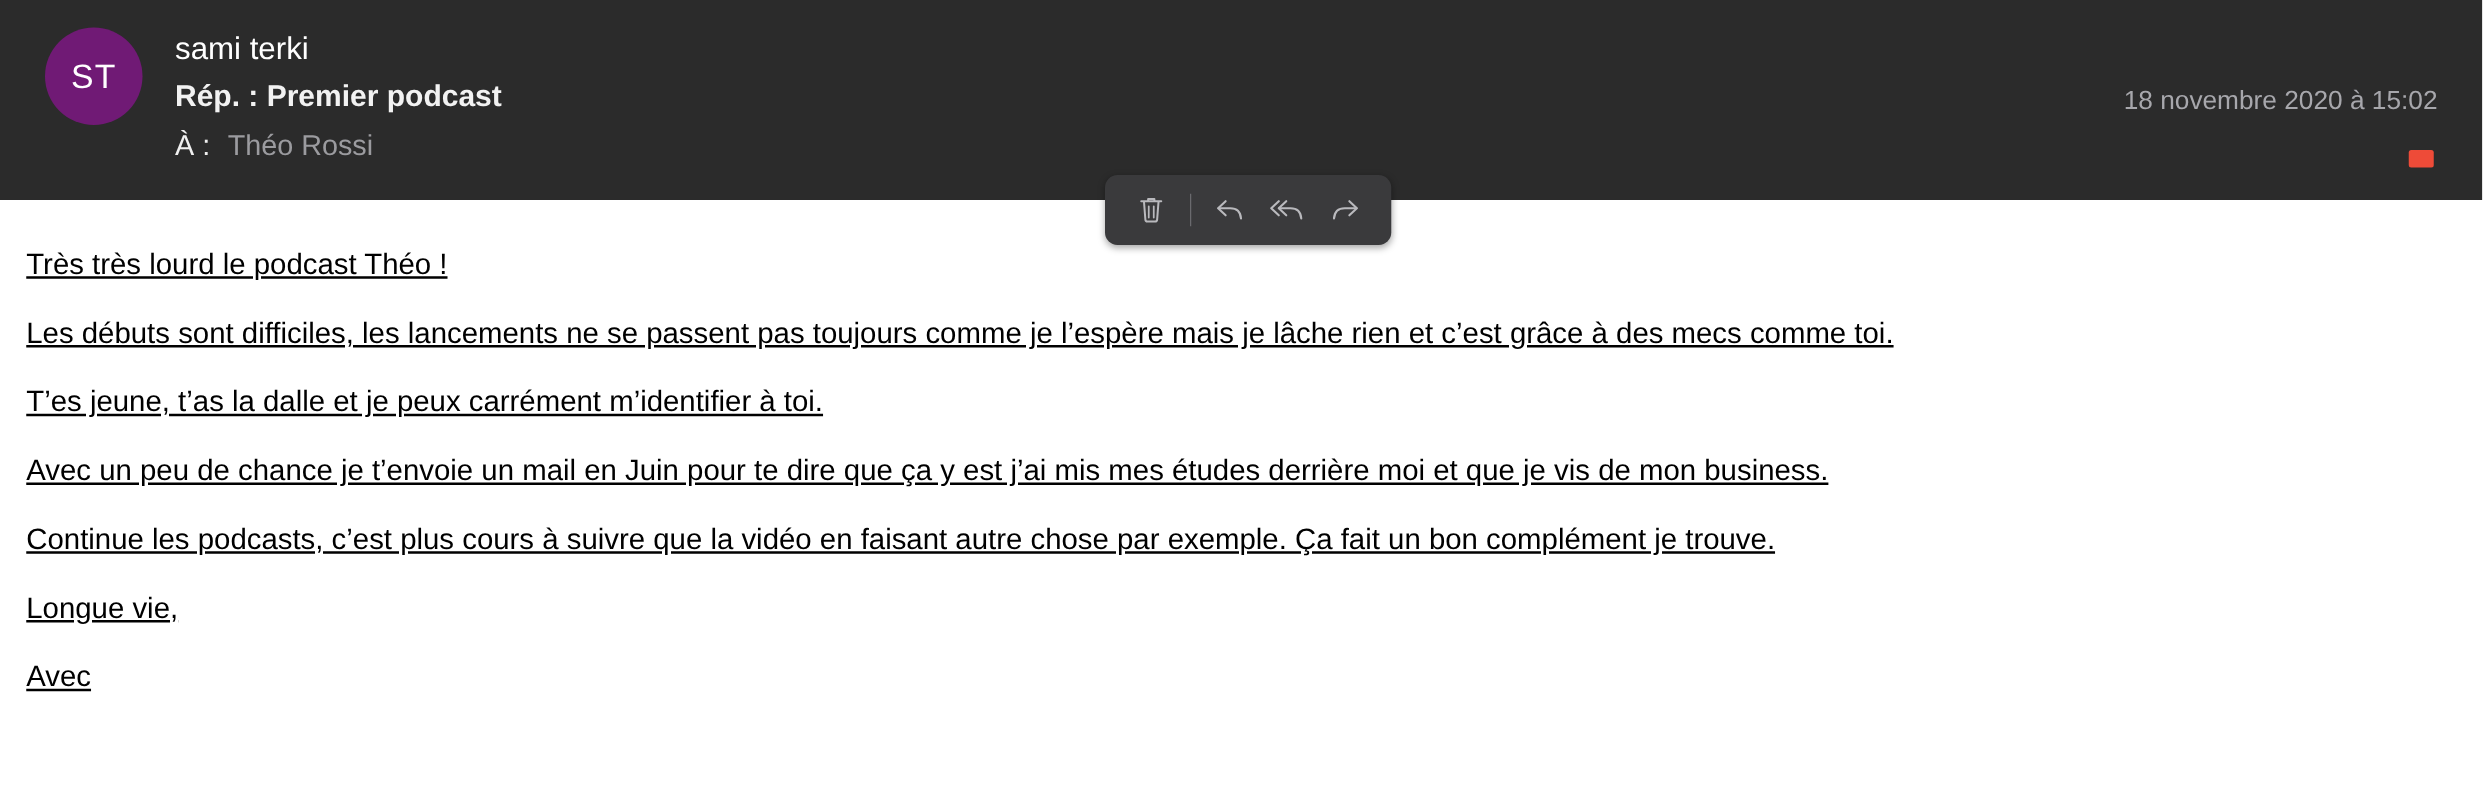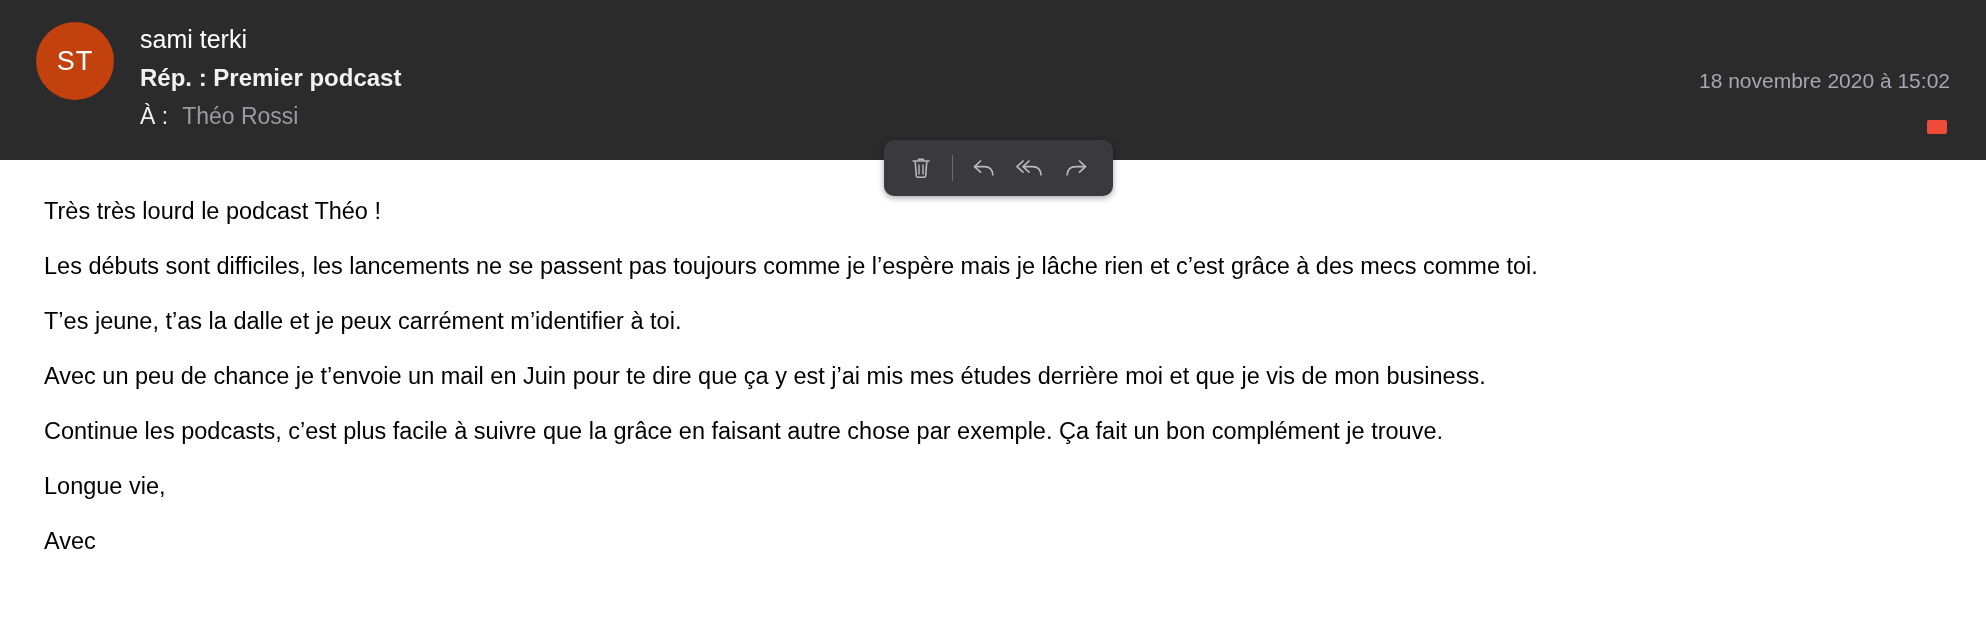--- a/index.html
+++ b/index.html
@@ -24,21 +24,21 @@
     color: #ffffff;
     box-sizing: border-box;
     padding: 20px 36px 0 36px;
     display: flex;
     align-items: flex-start;
   }
   .avatar {
     width: 78px;
     height: 78px;
     border-radius: 50%;
-    background: #c2410c;
+    background: #701a75;
     color: #ffffff;
     display: flex;
     align-items: center;
     justify-content: center;
     font-size: 27px;
     letter-spacing: 1px;
     font-weight: 400;
     flex: 0 0 auto;
     margin-top: 2px;
   }
@@ -116,22 +116,23 @@
   }
   .tb-sep {
     width: 1px;
     height: 26px;
     background: #6a6a6e;
     margin: 0 8px;
   }
 
   
   .body {
-    padding: 36px 30px 0 44px;
+    padding: 36px 30px 0 21px;
     box-sizing: border-box;
+    text-decoration: underline;
   }
   .para {
     font-size: 23.5px;
     line-height: 30px;
     color: #000000;
     margin: 0 0 25px 0;
     font-family: "Liberation Sans", sans-serif;
     white-space: pre-wrap;
   }
 </style>
@@ -197,18 +198,18 @@
         <path d="M22.1 9.6h-9.3c-5 0-8.2 2.6-8.6 8.2" stroke="#b9b9bd" stroke-width="1.7" fill="none" stroke-linecap="round"></path>
       </svg>
     </div>
   </div>
 
   <div class="body">
     <p class="para">Très très lourd le podcast Théo !</p>
     <p class="para">Les débuts sont difficiles, les lancements ne se passent pas toujours comme je l’espère mais je lâche rien et c’est grâce à des mecs comme toi.</p>
     <p class="para">T’es jeune, t’as la dalle et je peux carrément m’identifier à toi.</p>
     <p class="para">Avec un peu de chance je t’envoie un mail en Juin pour te dire que ça y est j’ai mis mes études derrière moi et que je vis de mon business.</p>
-    <p class="para">Continue les podcasts, c’est plus facile à suivre que la grâce en faisant autre chose par exemple. Ça fait un bon complément je trouve.</p>
+    <p class="para">Continue les podcasts, c’est plus cours à suivre que la vidéo en faisant autre chose par exemple. Ça fait un bon complément je trouve.</p>
     <p class="para">Longue vie,</p>
     <p class="para">Avec</p>
   </div>
 
 </div>
 
 </body></html>

